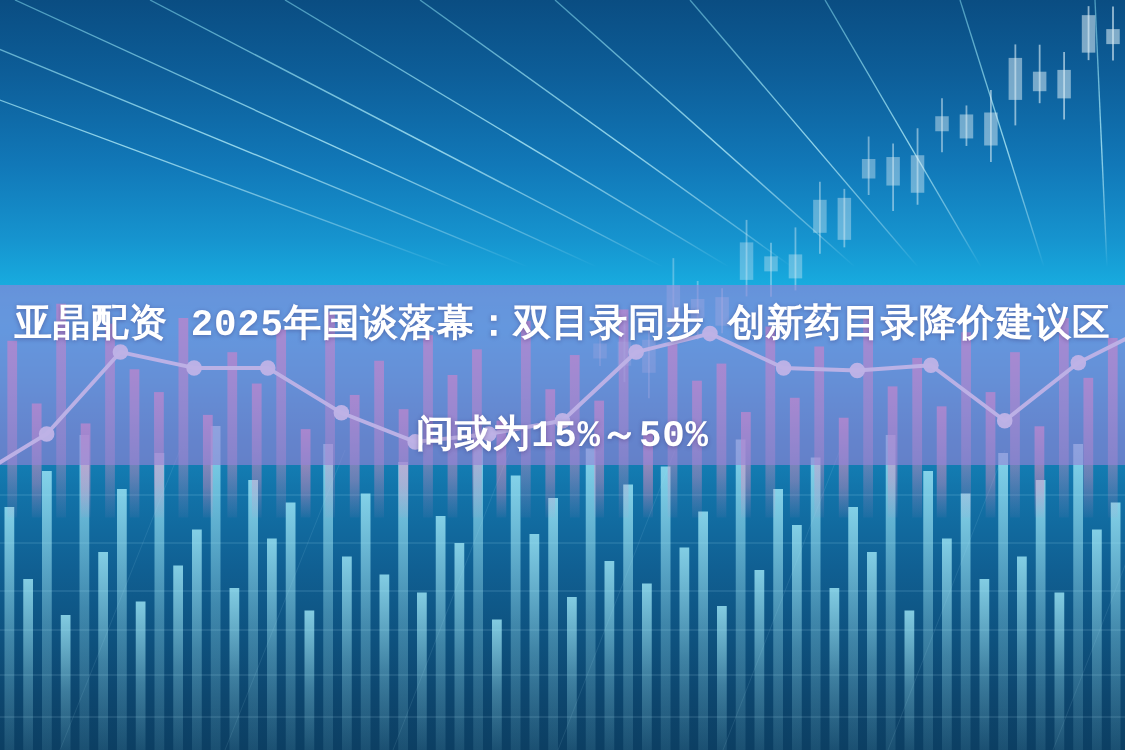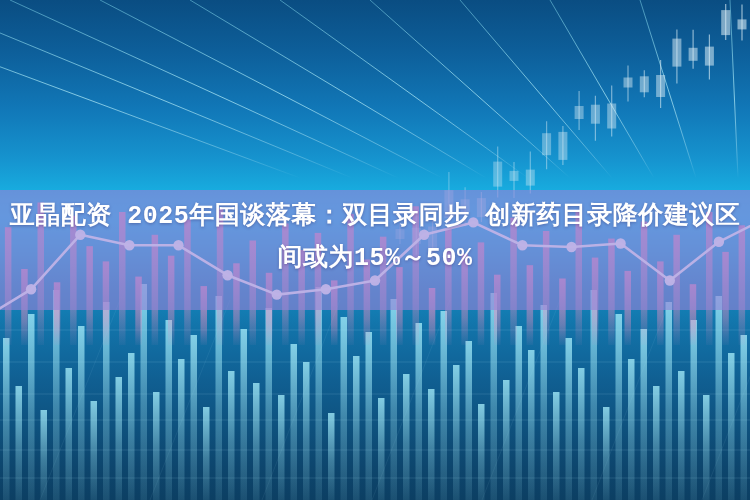--- a/index.html
+++ b/index.html
@@ -61,21 +61,21 @@
     text-align: center;
     color: #ffffff;
     font-weight: 700;
     font-size: 25px;
     line-height: 42px;
     letter-spacing: .5px;
     text-shadow: 0 1px 3px rgba(40,20,80,.35);
     white-space: nowrap;
   }
   #title-line-1 { display: block; }
-  #title-line-2 { display: block; }
+  #title-line-2 { display: block; margin-top: 32px; }
 </style>
 </head>
 <body>
 
 <div id="stage">
 
   <div class="layer" id="bg-gradient"></div>
 
   <svg class="layer" id="grid-svg" viewBox="0 0 750 500" preserveAspectRatio="none">
     <defs>

